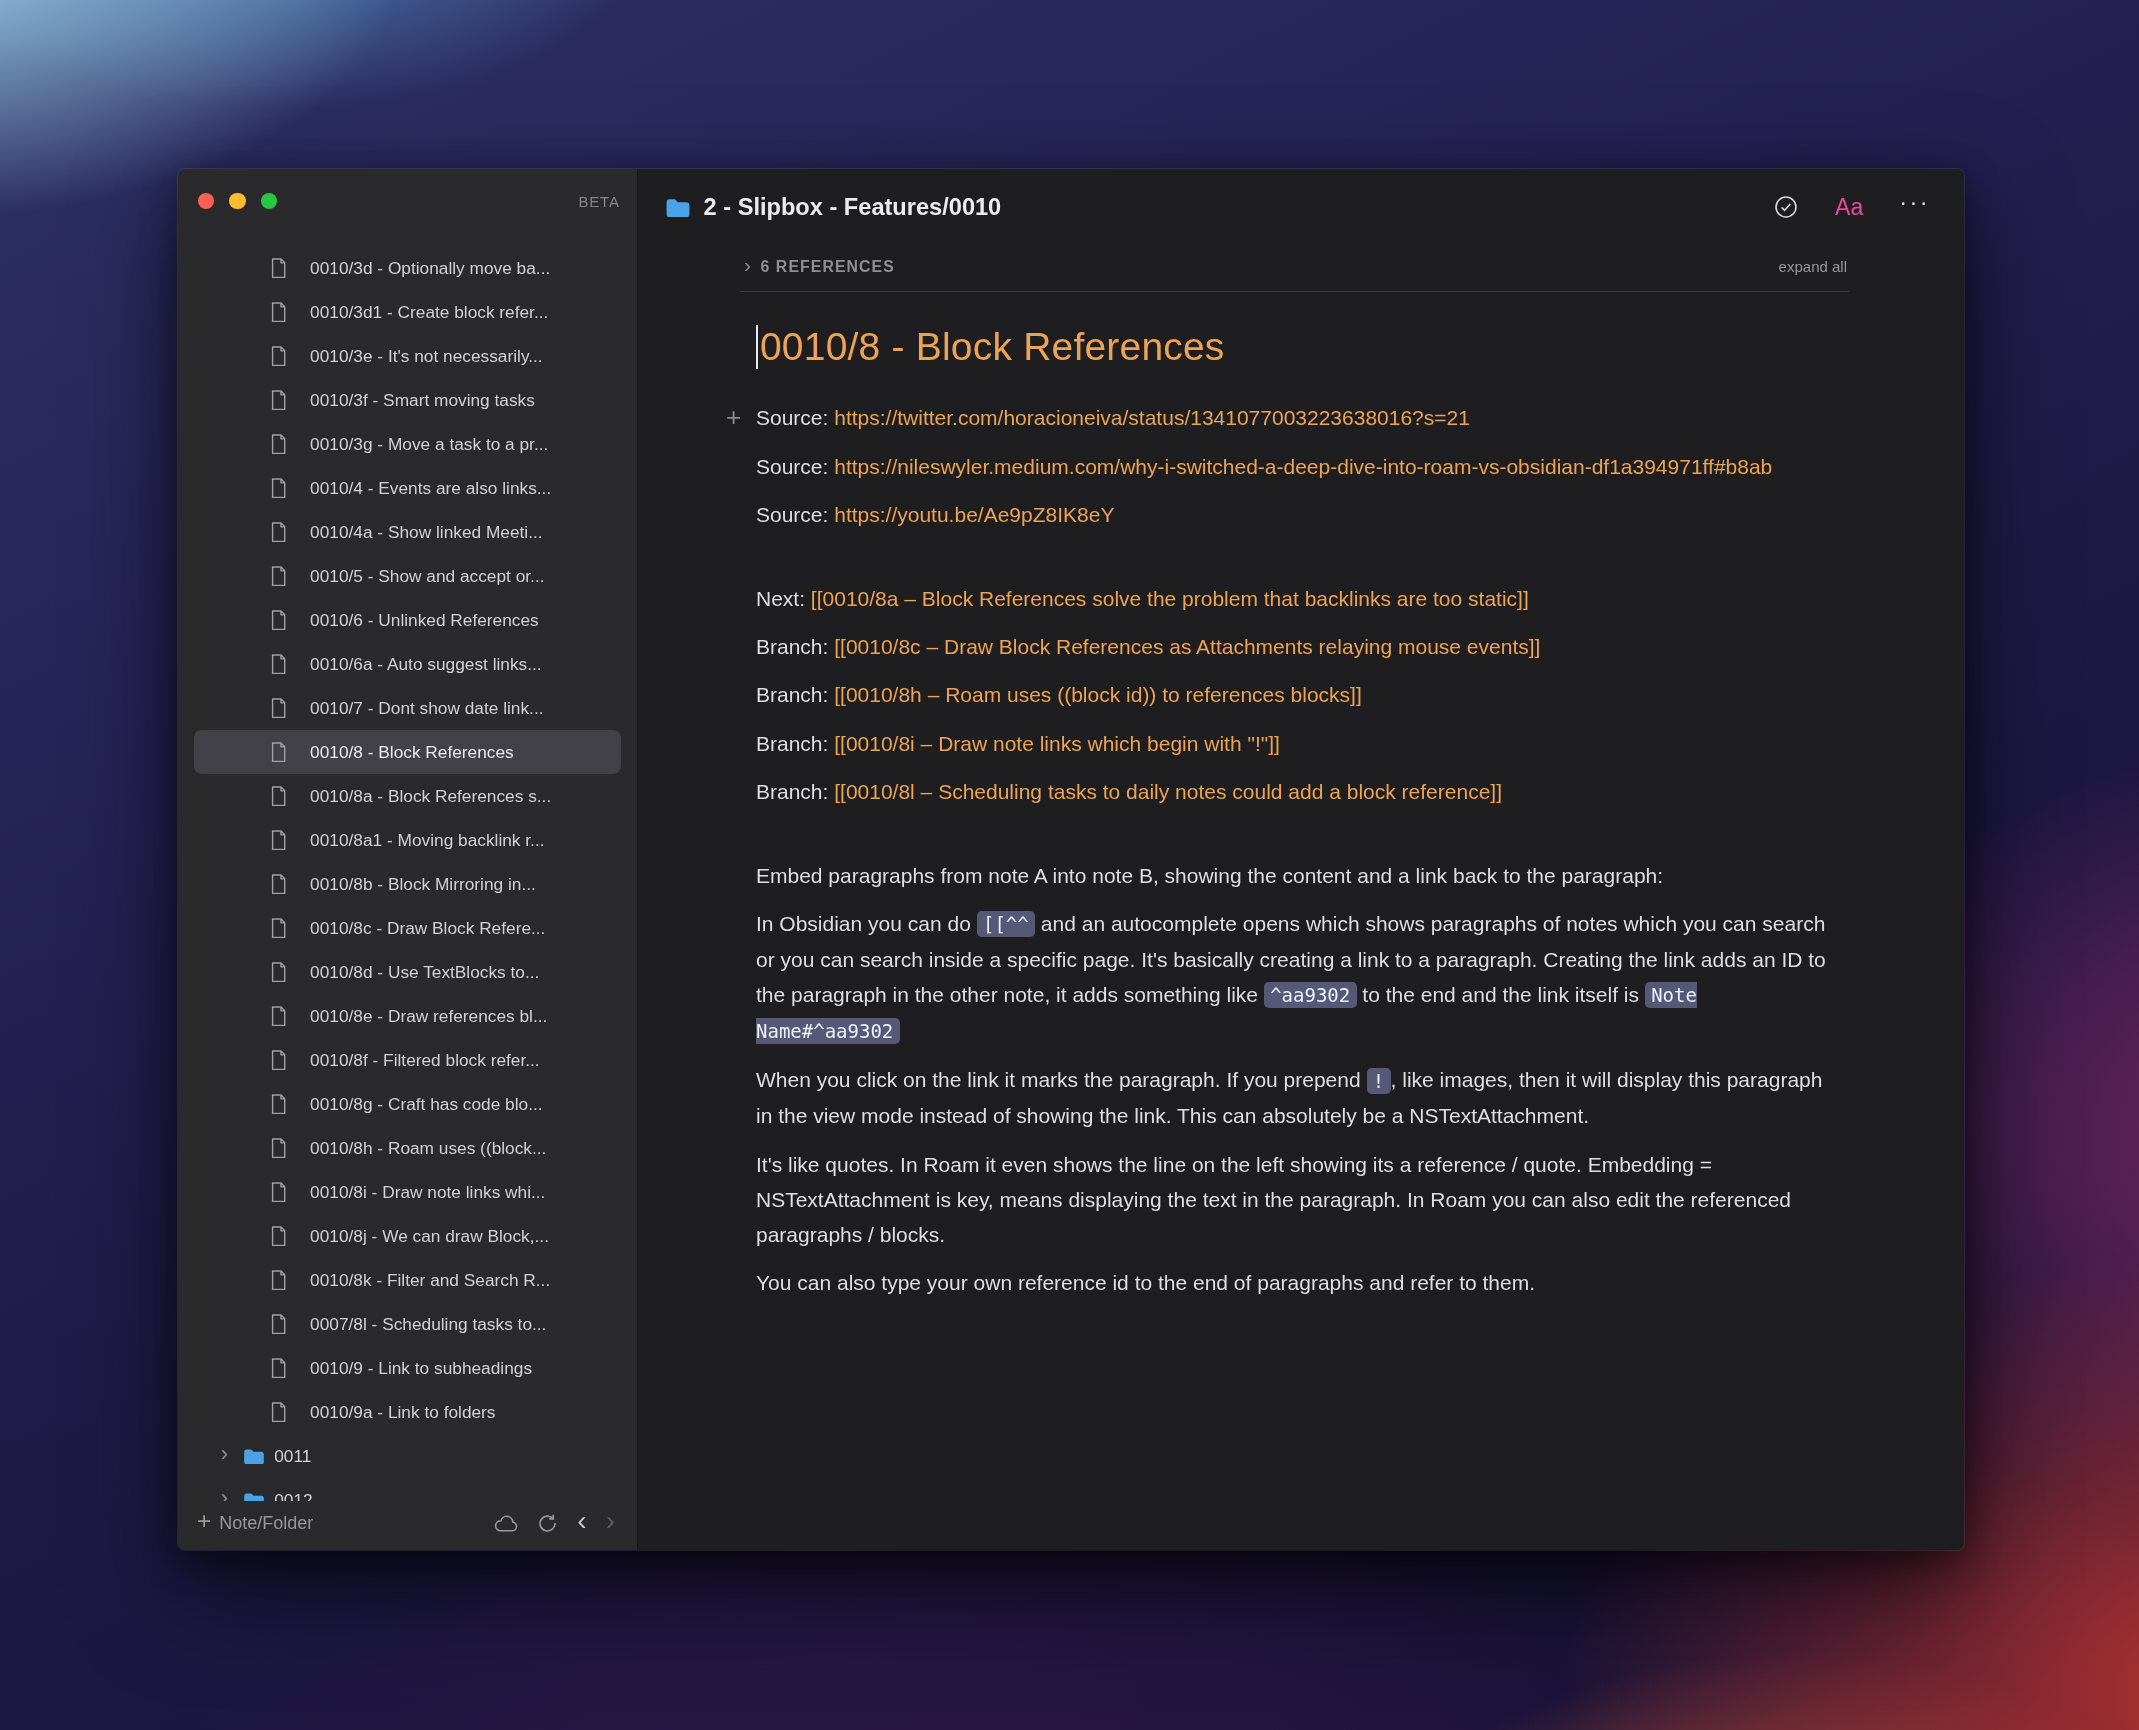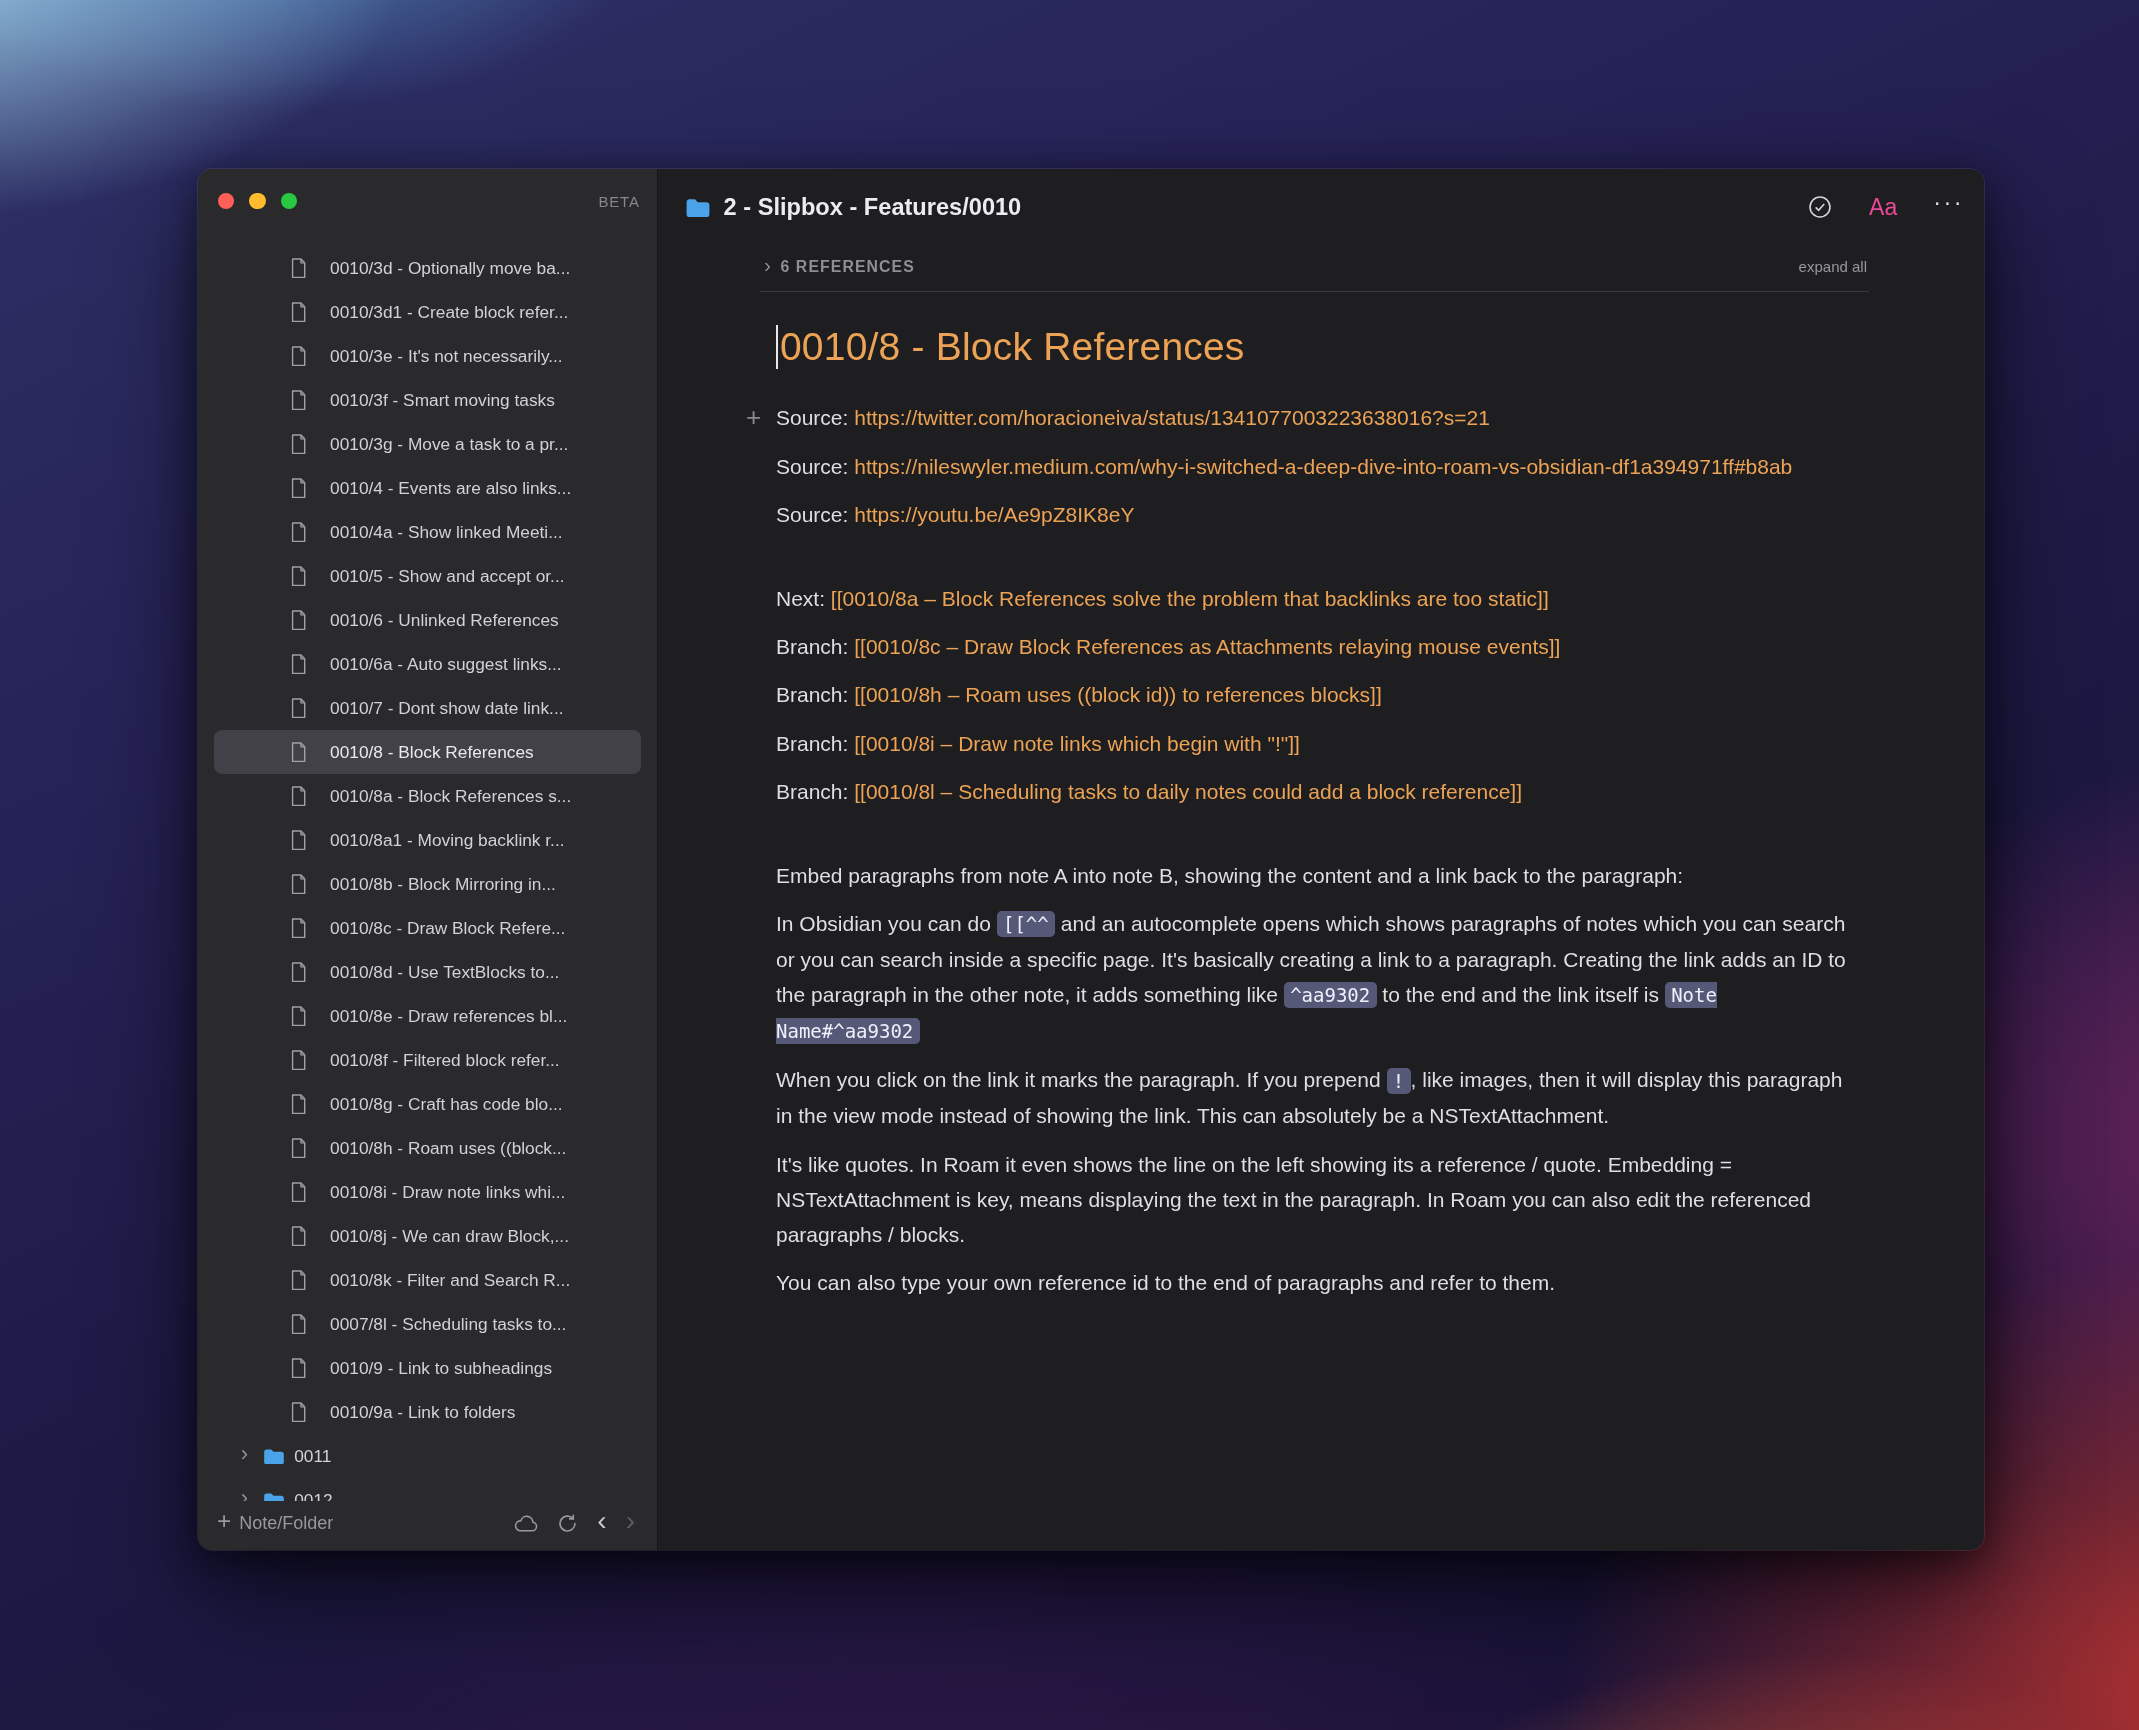--- a/index.html
+++ b/index.html
@@ -15,24 +15,23 @@
       radial-gradient(788px 410px at -4% -2%, rgba(158,211,238,0.95), rgba(158,211,238,0) 62%),
       radial-gradient(599px 331px at 13% -6%, rgba(88,150,205,0.85), rgba(88,150,205,0) 65%),
       radial-gradient(1181px 748px at 106% 98%, #c03530 0%, rgba(192,53,48,0) 60%),
       radial-gradient(827px 551px at 84% 114%, #df6437 0%, rgba(223,100,55,0) 58%),
       radial-gradient(1024px 669px at 112% 66%, rgba(158,45,112,0.8), rgba(158,45,112,0) 62%),
       radial-gradient(1418px 1024px at 45% 125%, rgba(88,28,92,0.55), rgba(88,28,92,0) 70%),
       linear-gradient(155deg, #2e3166 0%, #272459 26%, #1e1a46 55%, #151031 100%);
   }
   .window {
     position:absolute; left:178px; top:169px; width:1786px; height:1381px;
-    border-radius:14px; overflow:hidden; display:flex;
+    border-radius:7px; overflow:hidden; display:flex;
     box-shadow:0 39px 102px rgba(0,0,0,0.62), 0 9.5px 35px rgba(0,0,0,0.45);
     outline:0.8px solid rgba(255,255,255,0.09);
-    margin-left:20px;
   }
   
   .sidebar { width:460px; flex:0 0 auto; background:#2a2a2c; position:relative; border-right:0.8px solid #161618; }
   .traffic { position:absolute; top:23.6px; left:19.7px; display:flex; gap:15px; z-index:5; }
   .tl { width:16.5px; height:16.5px; border-radius:50%; }
   .tl.red{ background:#ff5f57; } .tl.yellow{ background:#febc2e; } .tl.green{ background:#28c840; }
   .beta { position:absolute; top:24.4px; right:17.3px; color:#86868b; font-size:15px; letter-spacing:0.8px; }
   .sb-list { position:absolute; top:68px; bottom:49px; left:0; right:0; overflow:hidden; }
   .sb-row { height:44px; margin:0 15.8px; padding-left:76px; display:flex; align-items:center; gap:23px;
             border-radius:7.9px; color:#d2d2d5; font-size:17.3px; white-space:nowrap; }
@@ -44,21 +43,21 @@
   .sb-footer { position:absolute; bottom:0; left:0; right:0; height:49px; background:#2a2a2c;
                display:flex; align-items:center; padding:0 22px 4.7px 19px; color:#98989d; }
   .footer-new { display:flex; align-items:center; gap:7.9px; font-size:18px; cursor:default; }
   .footer-plus { font-size:24.4px; line-height:1; transform:translateY(-1.6px); }
   .footer-icons { margin-left:auto; display:flex; align-items:center; gap:19px; }
   .nav-chev { font-size:28px; line-height:1; transform:translateY(-2.4px); }
   .nav-chev.back { color:#c9c9cd; }
   .nav-chev.fwd { color:#5e5e63; }
   
   .main { flex:1; background:#1e1e20; display:flex; flex-direction:column; position:relative; }
-  .main-header { height:76px; display:flex; align-items:center; padding:0 20px 0 27px; flex:0 0 auto; }
+  .main-header { height:76px; display:flex; align-items:center; padding:0 34px 0 27px; flex:0 0 auto; }
   .main-title { font-size:23.6px; font-weight:700; color:#ececee; margin-left:12.6px; }
   .header-icons { margin-left:auto; display:flex; align-items:center; gap:36px; }
   .aa-btn { font-size:23px; color:#ec4899; }
   .more-btn { font-size:23.6px; color:#dededf; letter-spacing:2.4px; transform:translateY(-4.7px); }
   .refs-row { display:flex; align-items:center; height:43px; padding:0 117px 0 106px; color:#8f8f94; flex:0 0 auto; }
   .refs-chev { font-size:21px; margin-right:9.5px; line-height:1; transform:translateY(-2.4px); }
   .refs-label { font-size:15.8px; font-weight:600; letter-spacing:1.1px;text-align:center; }
   .expand-all { margin-left:auto; font-size:15px; color:#97979c; }
   .divider { height:0.8px; background:#3a3a3e; margin:3.2px 115px 0 102px; flex:0 0 auto; }
   .note-scroll { flex:1; overflow:hidden; padding:33px 124px 0 118px; }

